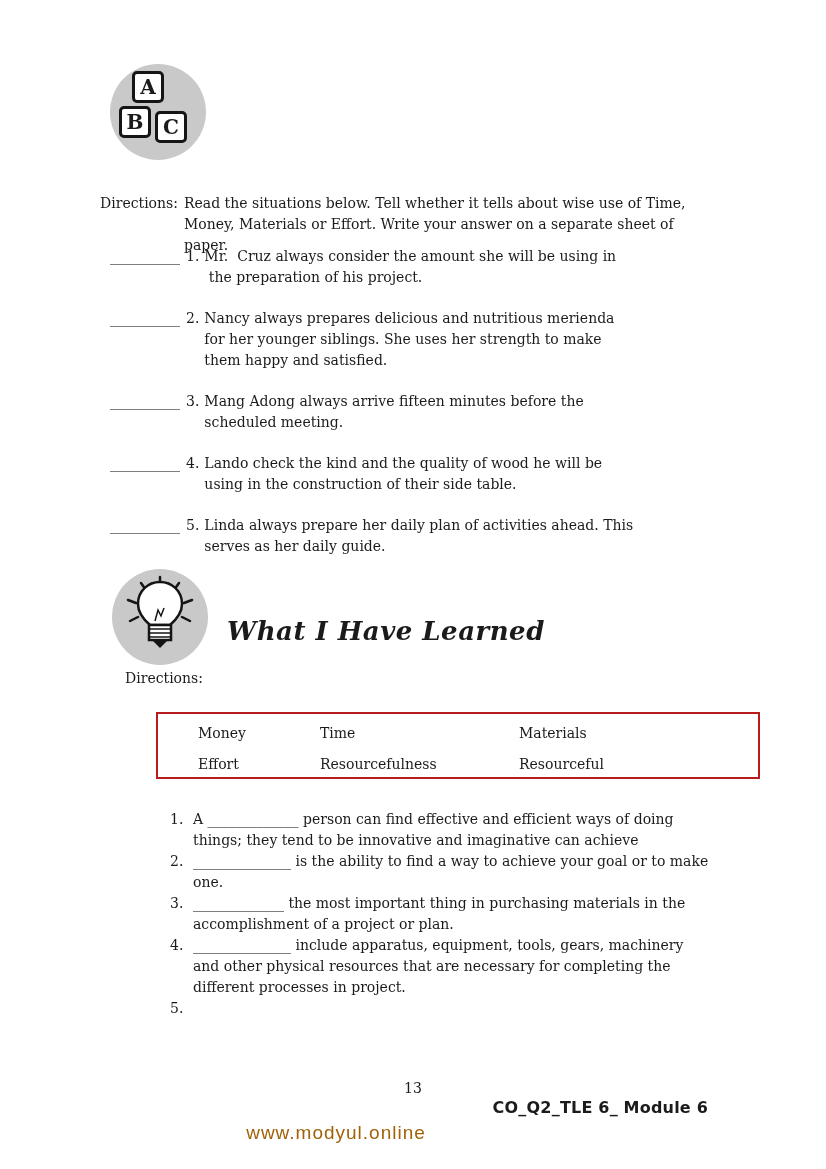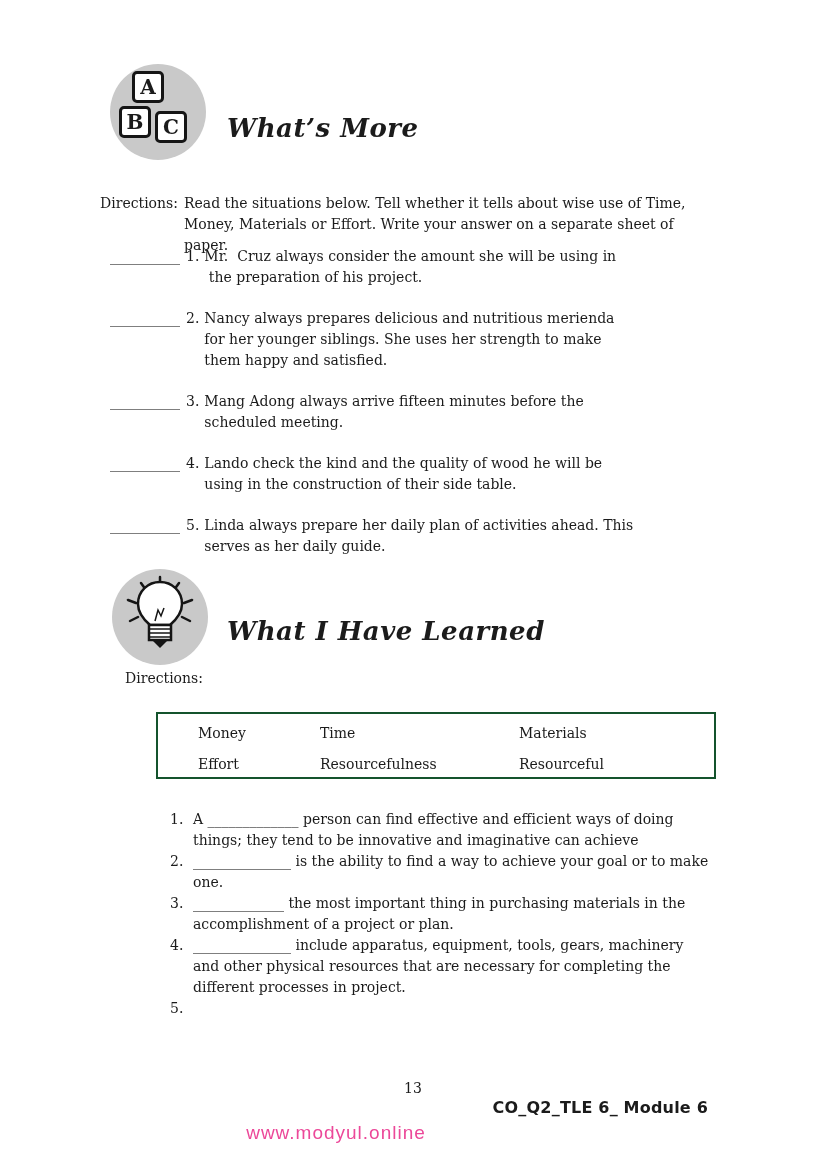--- a/index.html
+++ b/index.html
@@ -53,23 +53,23 @@
   
   .sit-list{position:absolute;left:110px;top:246px;}
   .sit-item{display:flex;align-items:baseline;margin-bottom:20px;}
   .sit-blank{margin-right:6px;white-space:pre;}
   .sit-num{margin-right:5px;white-space:pre;}
   .sit-text{white-space:pre-wrap;}
   
   .word-box{
     position:absolute;
     left:156px;top:712px;
-    width:560px;height:67px;
+    width:604px;height:67px;
     box-sizing:border-box;
-    border:2px solid #14532d;
+    border:2px solid #b91c1c;
     display:grid;
     grid-template-columns:122px 199px auto;
     row-gap:10px;
     padding:9px 0 0 40px;
     align-content:start;
   }
   .word-cell{white-space:nowrap;}
   
   .learned-list{position:absolute;left:170px;top:809px;}
   .learned-item{display:flex;align-items:baseline;}
@@ -81,41 +81,40 @@
     position:absolute;right:118px;top:1098px;
     font-family:"DejaVu Sans", sans-serif;
     font-weight:bold;font-size:16px;line-height:20px;
     letter-spacing:0.2px;white-space:nowrap;
   }
   .watermark{
     position:absolute;left:0;top:1122px;width:672px;
     text-align:center;
     font-family:"Liberation Sans", sans-serif;
     font-size:19px;line-height:21px;
-    color:#ec4899;
+    color:#a16207;
     letter-spacing:1px;white-space:nowrap;
   }
 </style>
 </head>
 <body>
 
 <div class="page">
 
   <div class="icon-circle" id="abc-circle">
     <div class="abc-block abc-a">
         <span>A</span>
       </div>
     <div class="abc-block abc-b">
         <span>B</span>
       </div>
     <div class="abc-block abc-c">
         <span>C</span>
       </div>
   </div>
-  <h1 class="section-title" id="title-whats-more">What’s More</h1>
 
   <div class="directions" id="directions-1">
     <span class="dir-label">Directions:</span>
     <span class="dir-text">Read the situations below. Tell whether it tells about wise use of Time,
 Money, Materials or Effort. Write your answer on a separate sheet of
 paper.</span>
   </div>
 
   <div class="sit-list">
     <div class="sit-item">

